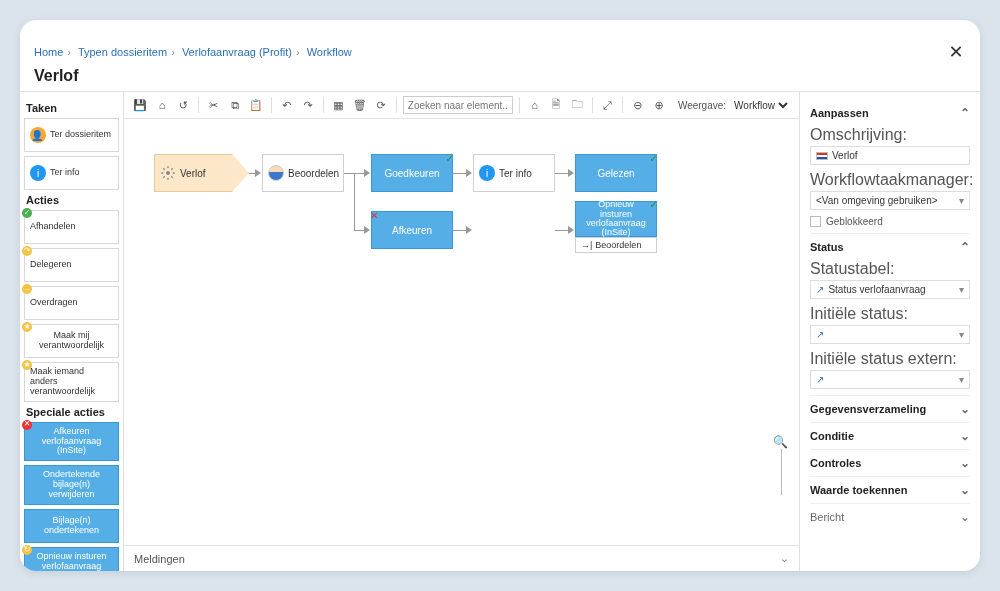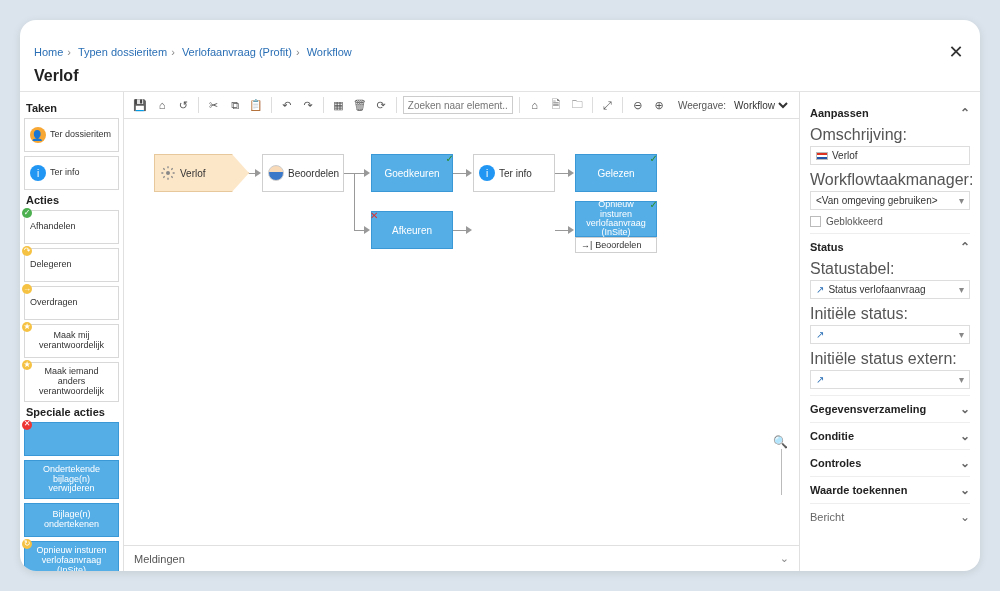--- a/index.html
+++ b/index.html
@@ -97,26 +97,27 @@
       <div class="card">
           <span class="corner dot-y">→</span>
           <span>Overdragen</span>
         </div>
       <div class="card">
           <span class="corner dot-y">★</span>
           <span style="text-align:center">Maak mij verantwoordelijk</span>
         </div>
       <div class="card">
           <span class="corner dot-y">★</span>
-          <span style="text-align:center">Maak iemand anders verantwoordelijk</span>
+          <span style="text-align:left">Maak iemand anders verantwoordelijk</span>
         </div>
 
       <div class="side-h">Speciale acties</div>
       <div class="card blue">
           <span class="corner dot-red">✕</span>
+          <span style="text-align:center">Afkeuren verlofaanvraag (InSite)</span>
         </div>
       <div class="card blue">
           <span style="text-align:center">Ondertekende bijlage(n) verwijderen</span>
         </div>
       <div class="card blue">
           <span style="text-align:center">Bijlage(n) ondertekenen</span>
         </div>
       <div class="card blue">
           <span class="corner dot-y">↻</span>
           <span style="text-align:center">Opnieuw insturen verlofaanvraag (InSite)</span>

